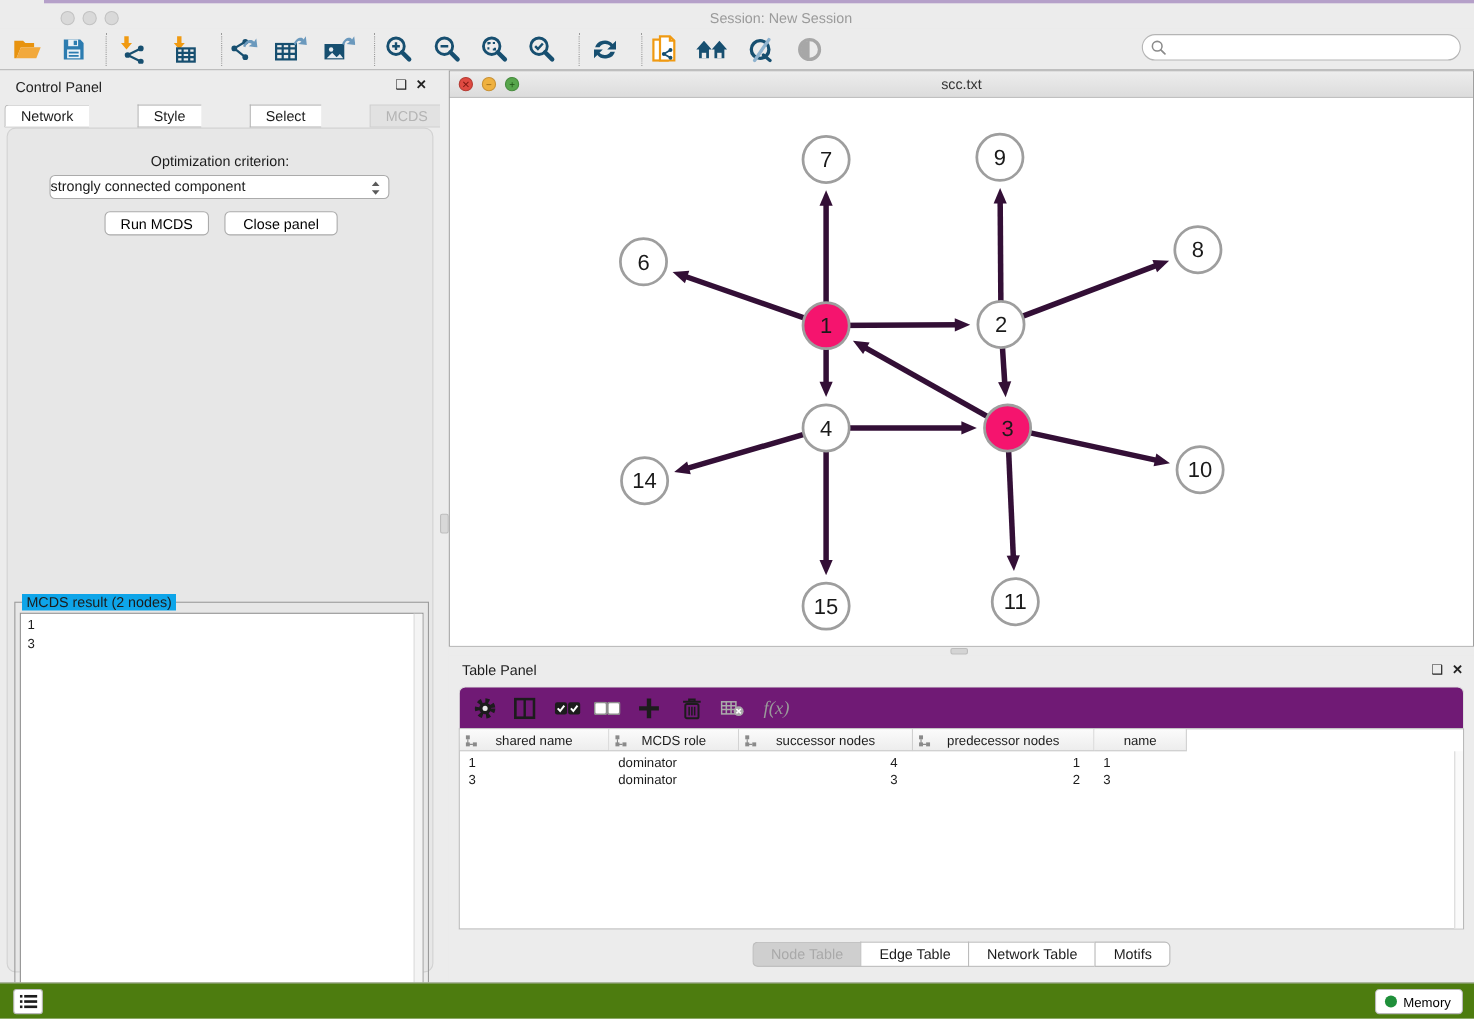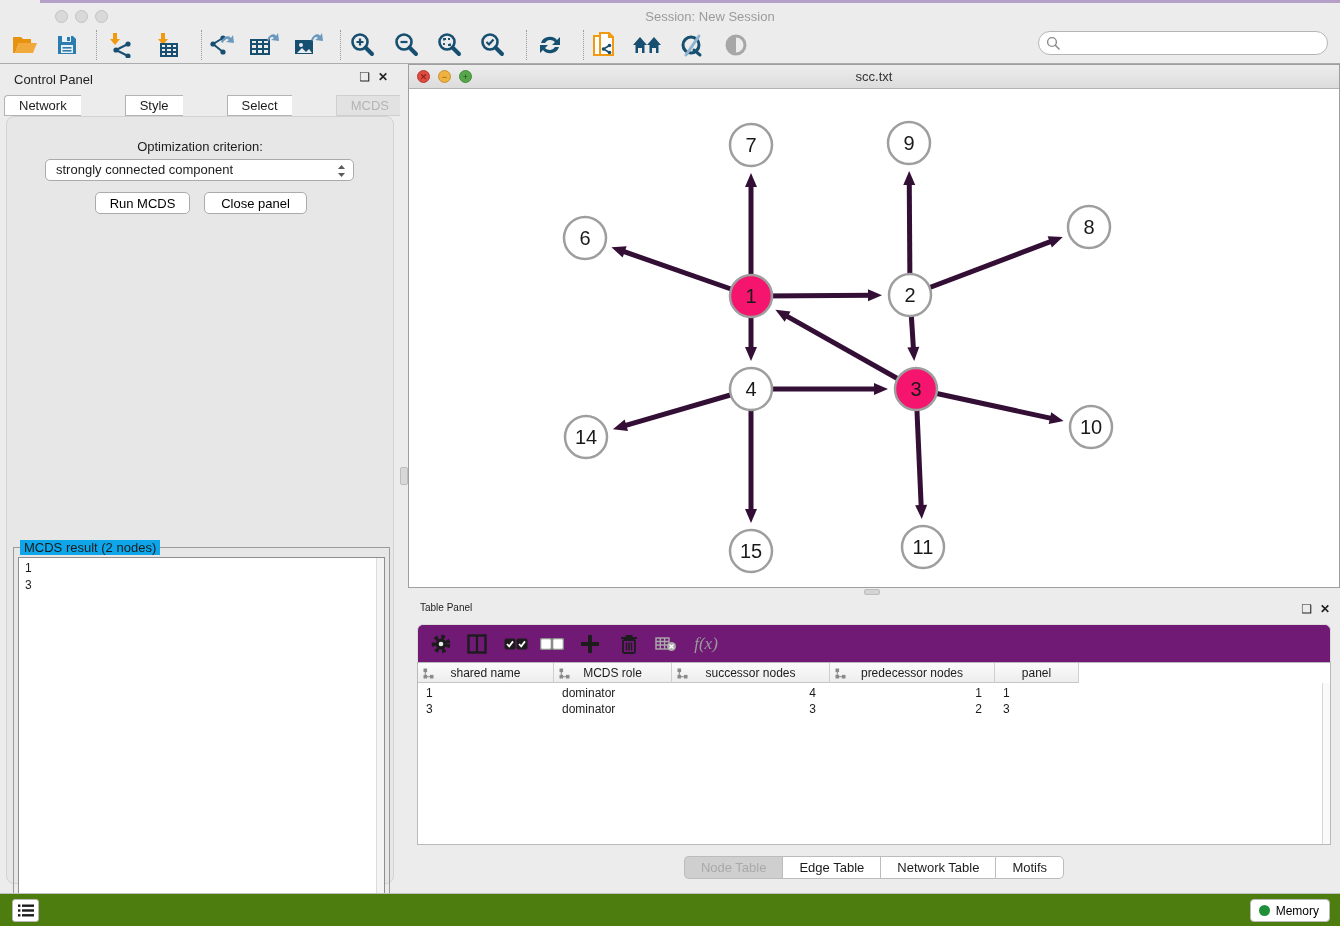--- a/index.html
+++ b/index.html
@@ -34,21 +34,21 @@
   .cp-tab { height:21px; padding:2px 14px; font-size:13px; background:#fff;
     border:1px solid #b3b3b3; border-right:none; cursor:pointer; }
   .cp-tab:first-child { border-radius:4px 0 0 0; }
   .cp-tab:last-child { border-right:1px solid #c9c9c9; border-radius:0 4px 0 0; }
   .cp-tab.active { background:#e2e2e2; color:#b4b4b4; border-color:#cfcfcf; }
   #cp-body { position:absolute; left:6px; top:52px; width:388px; height:768px;
     background:#e7e7e7; border:1px solid #d2d2d2; border-radius:8px; }
   #opt-label { position:absolute; left:0; width:100%; top:22px; text-align:center; font-size:13px; }
   #opt-select { position:absolute; left:38px; top:42px; width:309px; height:22px; background:#fff;
     border:1px solid #ababab; border-radius:5px; font-size:13px; line-height:20px;
-    padding-left:10px; cursor:pointer; }
+    cursor:pointer; }
   #opt-stepper { position:absolute; right:6px; top:3px; }
   .btn { position:absolute; top:75px; height:22px; background:#fff; border:1px solid #ababab;
     border-radius:5px; font-size:13px; font-family:inherit; cursor:pointer; }
   #run-btn { left:88px; width:95px; }
   #close-btn { left:197px; width:103px; }
   #result-group { position:absolute; left:6px; top:430px; width:377px; height:377px;
     border:1px solid #9b9b9b; }
   #result-title { position:absolute; left:6px; top:-8px; background:#0ea5e9; padding:0 4px;
     font-size:13px; }
   #result-box { position:absolute; left:4px; top:9px; right:4px; bottom:4px; background:#fff;
@@ -72,21 +72,21 @@
   #net-title { position:absolute; left:0; right:0; top:4px; text-align:center; font-size:13px; color:#333; }
   .net-dot { position:absolute; top:5px; width:13px; height:13px; border-radius:50%;
     font-size:9px; line-height:12px; text-align:center; cursor:pointer; }
   #net-close { left:8px;  background:#df4a41; border:1px solid #b53b33; color:#7c1710; }
   #net-min   { left:29px; background:#efb13f; border:1px solid #c89134; color:#8a5d0c; }
   #net-max   { left:50px; background:#57a64c; border:1px solid #468b3d; color:#1c5214; }
   #net-canvas { position:absolute; left:0; top:24px; width:930px; height:498px; background:#fff; }
 
   
   #table-panel { position:absolute; left:408px; top:596px; width:932px; height:297px; background:#ececec; }
-  #tp-title { position:absolute; left:12px; top:6px; font-size:10px; }
+  #tp-title { position:absolute; left:12px; top:6px; font-size:13px; }
   #tp-float { right:28px; } #tp-close { right:10px; font-weight:bold; }
   #tp-toolbar { position:absolute; left:9px; top:28px; width:914px; height:38px;
     background:#701a75; border:1px solid #dcdcdc; border-bottom:none; border-radius:6px 6px 0 0; }
   .tpbtn { position:absolute; top:4px; width:30px; height:30px; display:flex; align-items:center;
     justify-content:center; background:none; border:none; cursor:pointer; }
   .fx { font-family:"Liberation Serif", serif; font-style:italic; font-size:17px; color:#9a9a9a; }
   #tp-table { position:absolute; left:9px; top:66px; width:914px; height:183px; background:#fff;
     border:1px solid #b9b9b9; }
   #tp-head { position:absolute; left:0; top:0; height:20px; display:flex; }
   .th { position:relative; height:20px; background:linear-gradient(#fbfbfb,#ededed);
@@ -550,21 +550,21 @@
             <svg width="11" height="11" viewBox="0 0 11 11">
               <rect x="0.5" y="0.5" width="3.6" height="3.6" fill="#8a8a8a"></rect>
               <rect x="0.5" y="6.9" width="3.6" height="3.6" fill="#8a8a8a"></rect>
               <rect x="6.9" y="6.9" width="3.6" height="3.6" fill="#8a8a8a"></rect>
               <path d="M2.3 4 v4.7 M2.3 8.7 h4.6" stroke="#8a8a8a" fill="none"></path>
             </svg>
           </span>
         <span>predecessor nodes</span>
       </div>
       <div class="th" style="width:84px">
-        <span>panel</span>
+        <span>name</span>
       </div>
     </div>
 
     <div class="tbl-row" style="top:22px">
       <span class="cell" style="left:8px">1</span>
       <span class="cell" style="left:144px">dominator</span>
       <span class="cell" style="left:254px; width:144px; text-align:right">4</span>
       <span class="cell" style="left:412px; width:152px; text-align:right">1</span>
       <span class="cell" style="left:585px">1</span>
     </div>

